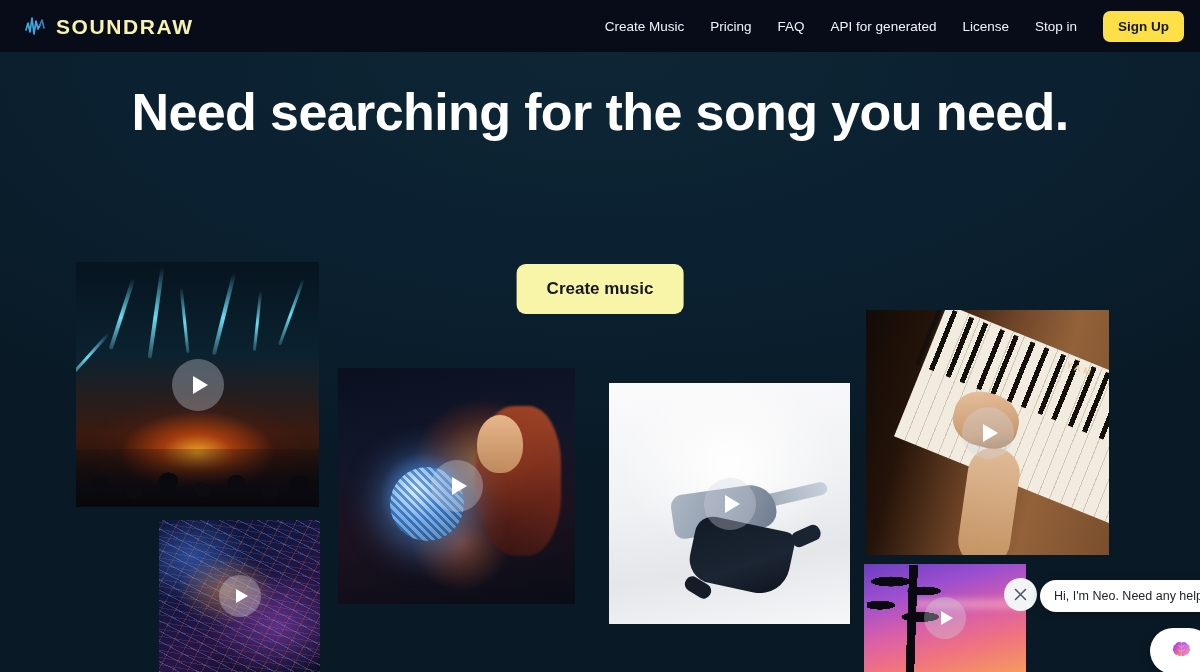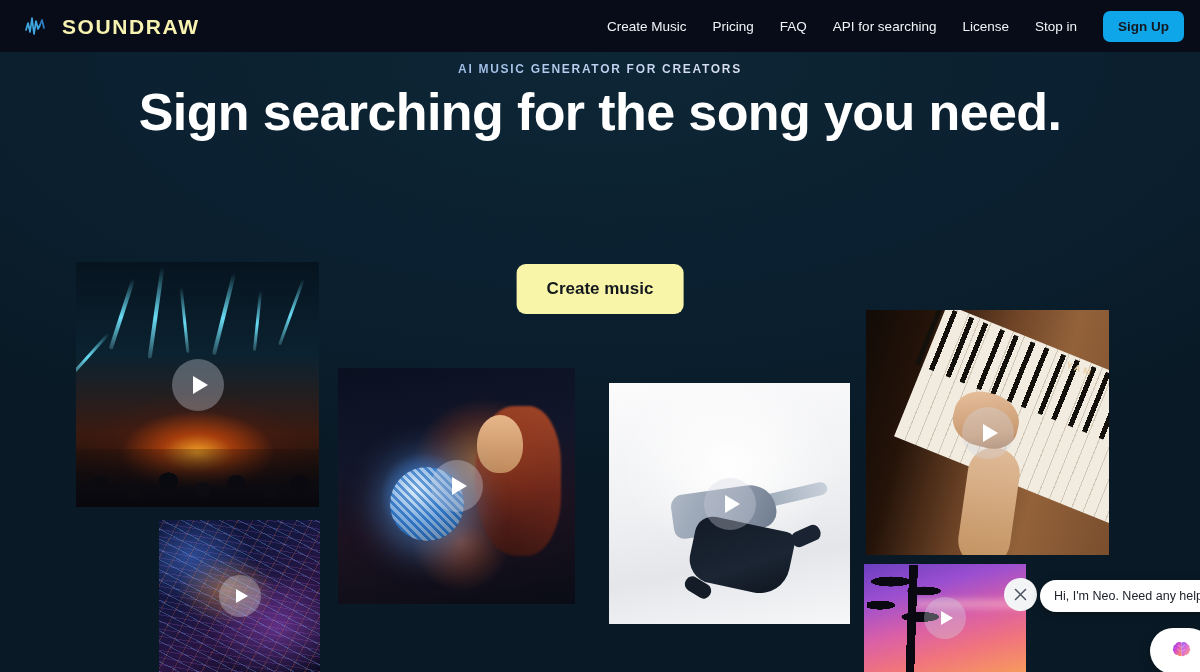--- a/index.html
+++ b/index.html
@@ -17,32 +17,32 @@
   }
 
   
   .header {
     position:absolute; top:0; left:0; width:1200px; height:52px;
     background:#070c18;
     display:flex; align-items:center;
     padding:0 16px 0 24px;
     z-index:60;
   }
-  .logo { display:flex; align-items:center; gap:8px; cursor:pointer; }
+  .logo { display:flex; align-items:center; gap:2px; cursor:pointer; }
   .logo-mark { width:30px; height:24px; display:block; }
   .logo-text {
     font-size:21px; font-weight:700; letter-spacing:1.6px;
     color:#f7f2b0; line-height:1;
   }
   .nav { margin-left:auto; display:flex; align-items:center; gap:26px; }
   .nav-item {
     font-size:13.5px; color:#f2f4f7; white-space:nowrap; cursor:pointer;
   }
   .signup-btn {
-    background:#0ea5e9; color:#15181f;
+    background:#fde047; color:#15181f;
     font-size:13.5px; font-weight:700;
     border-radius:7px; padding:8px 15px; cursor:pointer;
     border:none; white-space:nowrap;
     font-family:"Liberation Sans", sans-serif;
   }
 
   
   .eyebrow {
     position:absolute; top:62px; left:0; width:1200px;
     text-align:center; font-size:12px; font-weight:600;
@@ -278,30 +278,29 @@
       <svg class="logo-mark" viewBox="0 0 30 24">
         <path d="M2 16 L4 9 L6 18 L8 4 L10 20 L12 7 L14 15 L16 11" fill="none" stroke="#3fa8e0" stroke-width="1.7" stroke-linecap="round" stroke-linejoin="round"></path>
         <path d="M16 11 L18 6 L20 14" fill="none" stroke="#2f7fc4" stroke-width="1.7" stroke-linecap="round" stroke-linejoin="round"></path>
       </svg>
       <span class="logo-text">SOUNDRAW</span>
     </div>
     <nav class="nav">
       <span class="nav-item">Create Music</span>
       <span class="nav-item">Pricing</span>
       <span class="nav-item">FAQ</span>
-      <span class="nav-item">API for searching</span>
+      <span class="nav-item">API for generated</span>
       <span class="nav-item">License</span>
       <span class="nav-item">Stop in</span>
       <button class="signup-btn">Sign Up</button>
     </nav>
   </div>
 
-  <div class="eyebrow">AI MUSIC GENERATOR FOR CREATORS</div>
   <h1 class="headline">
-    <span>Sign searching for the song you need.</span><br>
+    <span>Need searching for the song you need.</span><br>
   </h1>
   <button class="cta">Create music</button>
 
   <div class="card" style="left:76px; top:262px; width:243px; height:245px;">
     <div class="art art-concert">
       <div class="beam" style="left:18%; top:6%;  width:4px; height:74px; transform:rotate(18deg);"></div>
       <div class="beam" style="left:32%; top:2%;  width:4px; height:92px; transform:rotate(8deg);"></div>
       <div class="beam" style="left:44%; top:10%; width:3px; height:66px; transform:rotate(-6deg);"></div>
       <div class="beam" style="left:60%; top:4%;  width:4px; height:84px; transform:rotate(14deg);"></div>
       <div class="beam" style="left:74%; top:12%; width:3px; height:60px; transform:rotate(6deg);"></div>

